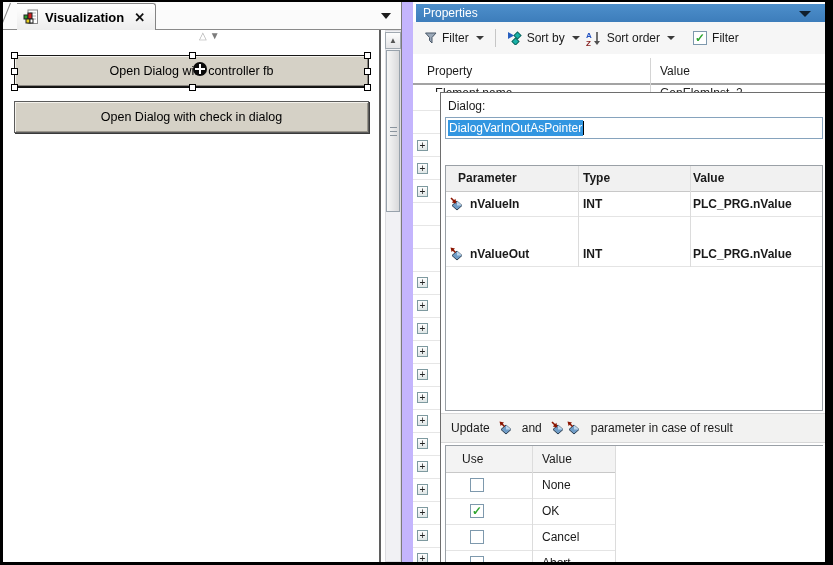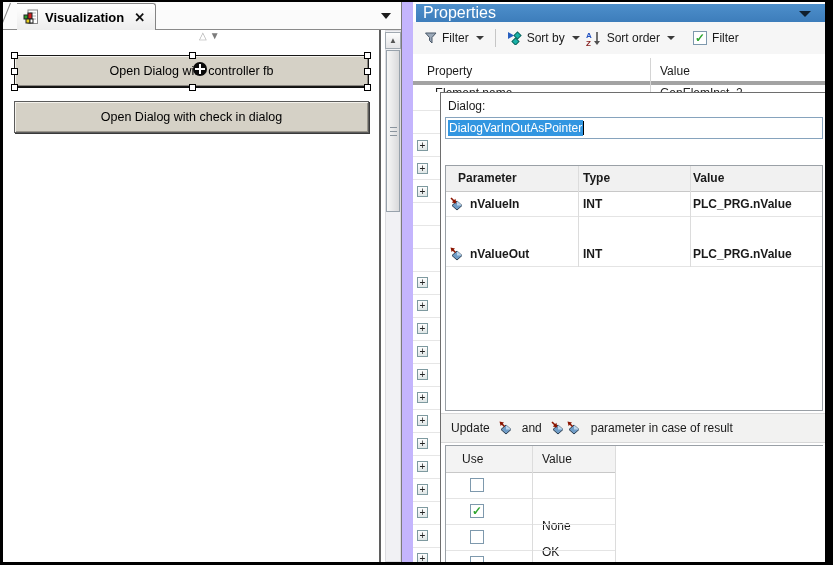--- a/index.html
+++ b/index.html
@@ -40,32 +40,32 @@
   .sb-btn { position:absolute; left:382px; top:30px; width:16px; height:17px; background:linear-gradient(#fdfdfd,#e4e4e6);
             border:1px solid #a0a8b0; font-size:8px; color:#555; display:flex; align-items:center; justify-content:center; }
   .sb-thumb { position:absolute; left:383px; top:48px; width:14px; height:162px;
               background:linear-gradient(90deg,#f7f7f7,#d9d9db); border:1px solid #98a2ac; }
   .sb-grip { position:absolute; left:3px; width:7px; height:1px; background:#8a949e; }
   .canvas-border { position:absolute; left:376px; top:28px; width:2px; height:532px; background:#5f5f5f; }
 
   
   #props { position:absolute; left:410px; top:0; width:412px; height:560px; background:#fff; }
   .props-title { position:absolute; left:3px; top:2px; right:0; height:18px; background:linear-gradient(#4d8fcb,#3d7dbb);
-                 color:#fff; font-size:16px; display:flex; align-items:center; padding-left:7px; }
+                 color:#fff; font-size:12px; display:flex; align-items:center; padding-left:7px; }
   .props-title-drop { position:absolute; right:14px; top:7px; width:0; height:0;
                       border-left:6px solid transparent; border-right:6px solid transparent; border-top:6px solid #10202f; }
   .props-toolbar { position:absolute; left:0; top:20px; right:0; height:32px; background:#f6f6f6;
                    display:flex; align-items:center; gap:6px; padding-left:12px; }
   .tb-item { display:flex; align-items:center; gap:5px; color:#1a1a1a; }
   .tb-drop { width:0; height:0; border-left:4px solid transparent; border-right:4px solid transparent; border-top:4px solid #3a3a3a; margin-left:2px; }
   .tb-sep { width:1px; height:18px; background:#c6c6c6; margin:0 5px; }
   .tb-check { width:14px; height:14px; background:#fff; border:1px solid #7e99ad; display:flex; align-items:center; justify-content:center;
               font-size:12px; font-weight:bold; color:#2fa52f; line-height:1; }
 
-  .grid-header { position:absolute; left:0; top:56px; right:0; height:27px; border-bottom:4px solid #a3a3a3; background:#fff; }
+  .grid-header { position:absolute; left:0; top:56px; right:0; height:27px; border-bottom:2px solid #a3a3a3; background:#fff; }
   .grid-header .h1 { position:absolute; left:14px; top:6px; }
   .grid-header .h2 { position:absolute; left:247px; top:6px; }
   .grid-vline { position:absolute; left:237px; top:56px; width:1px; height:34px; background:#d4d4d4; }
   .grid-cliprow { position:absolute; left:0; top:84px; right:0; height:6px; overflow:hidden; color:#222; }
   .grid-cliprow span { position:absolute; top:0; line-height:14px; }
   .grid-cliprow .p { left:22px; } .grid-cliprow .v { left:247px; }
 
   .rail-sep { position:absolute; left:0; width:27px; height:1px; background:#e6e6e6; }
   .expand-box { position:absolute; left:4px; width:11px; height:11px; background:linear-gradient(#fefefe,#dfe6e6);
                 border:1px solid #7e9aa0; color:#222; font-size:10px; line-height:9px; text-align:center; }
@@ -92,21 +92,21 @@
             border-top:1px solid #d8d8d8; border-bottom:1px solid #d8d8d8;
             display:flex; align-items:center; gap:9px; padding-left:10px; }
   .ustrip svg { flex:0 0 auto; }
 
   .rtable { position:absolute; left:4px; top:352px; width:378px; height:118px; background:#fff;
             border-top:1px solid #9aa0a6; border-left:1px solid #9aa0a6; }
   .rtable .thead { position:absolute; left:0; top:0; width:169px; height:27px; background:#f3f3f3; border-bottom:1px solid #c8c8c8; }
   .rtable .thead span { position:absolute; top:6px; }
   .rh1 { left:16px; } .rh2 { left:96px; }
   .rrow { position:absolute; left:0; width:169px; height:26px; border-bottom:1px solid #e4e4e4; }
-  .rrow .rval { position:absolute; left:96px; top:5px;margin-top:41px; }
+  .rrow .rval { position:absolute; left:96px; top:5px; }
   .rcheck { position:absolute; left:24px; top:5px; width:14px; height:14px; background:#fff; border:1px solid #7e99ad;
             font-size:12px; font-weight:bold; color:#2fa52f; line-height:13px; text-align:center; }
   .rvline { position:absolute; top:0; width:1px; height:118px; background:#dcdcdc; }
 </style>
 </head>
 <body>
 
 <div id="frame">
 
   <div id="left-panel">

